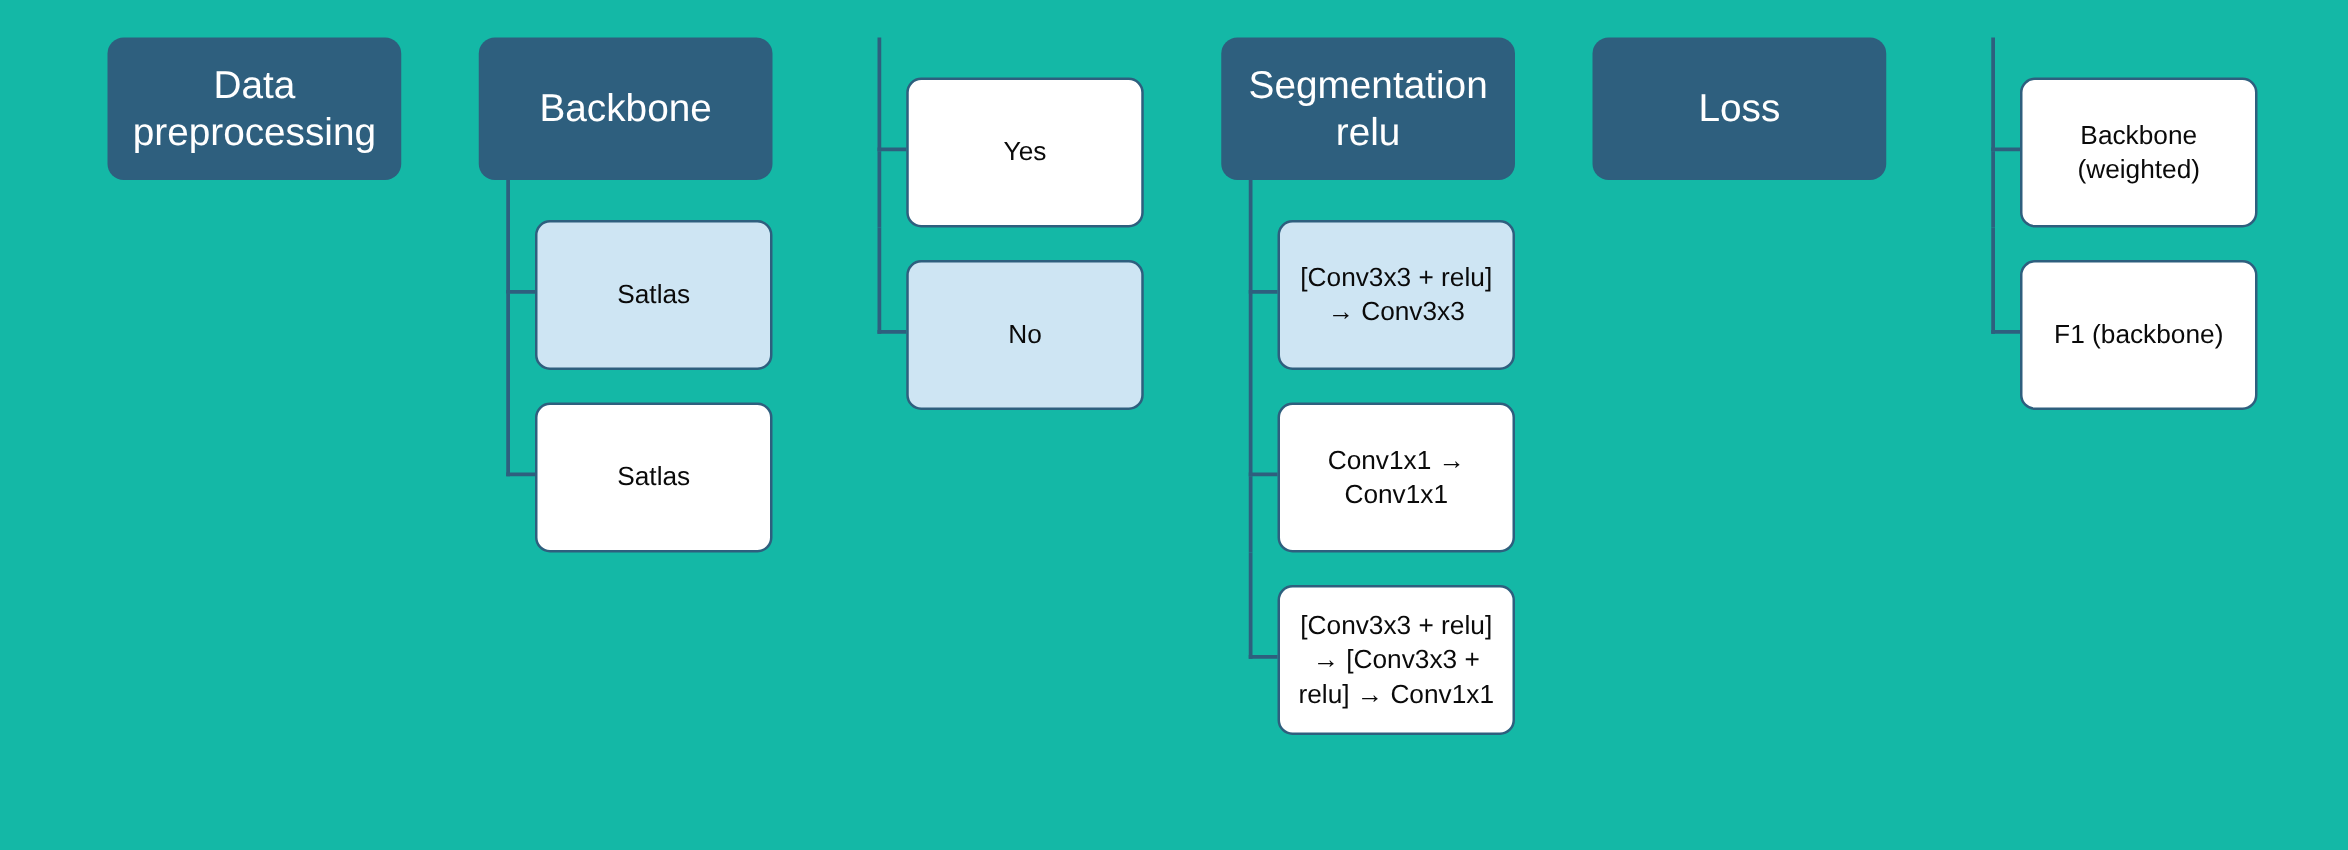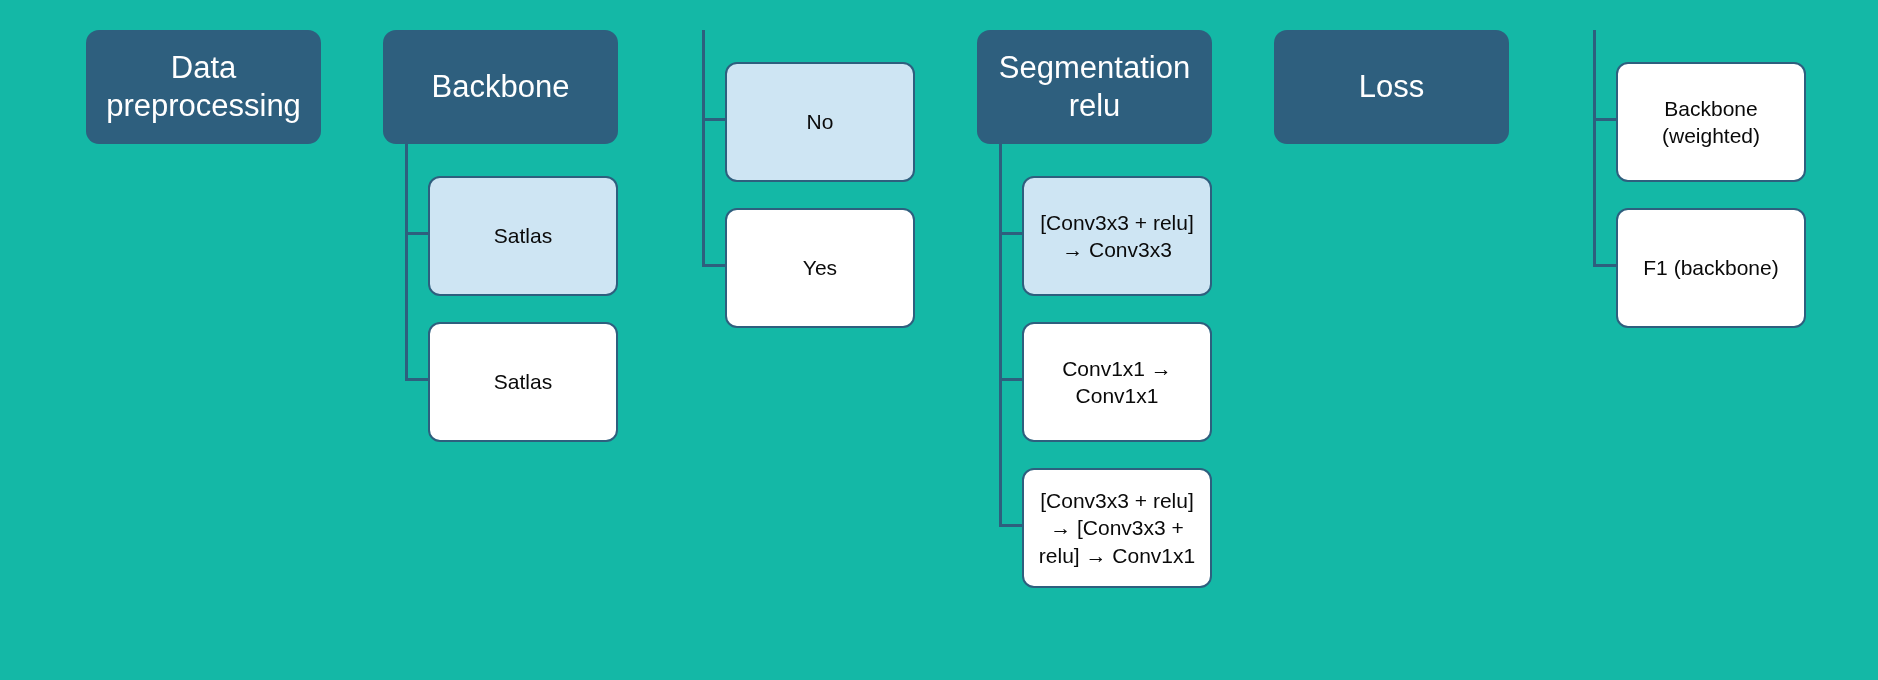--- a/index.html
+++ b/index.html
@@ -118,27 +118,27 @@
         <div class="child-box" data-highlighted="false">
           <span class="child-label">Satlas</span>
         </div>
       </div>
     </div>
   </div>
 
   <div class="column">
     <div class="children">
       <div class="child-row">
-        <div class="child-box" data-highlighted="true">
-          <span class="child-label">No</span>
+        <div class="child-box" data-highlighted="false">
+          <span class="child-label">Yes</span>
         </div>
       </div>
       <div class="child-row">
-        <div class="child-box" data-highlighted="false">
-          <span class="child-label">Yes</span>
+        <div class="child-box" data-highlighted="true">
+          <span class="child-label">No</span>
         </div>
       </div>
     </div>
   </div>
 
   <div class="column">
     <div class="header-box">Segmentation
 relu</div>
     <div class="children">
       <div class="child-row">

